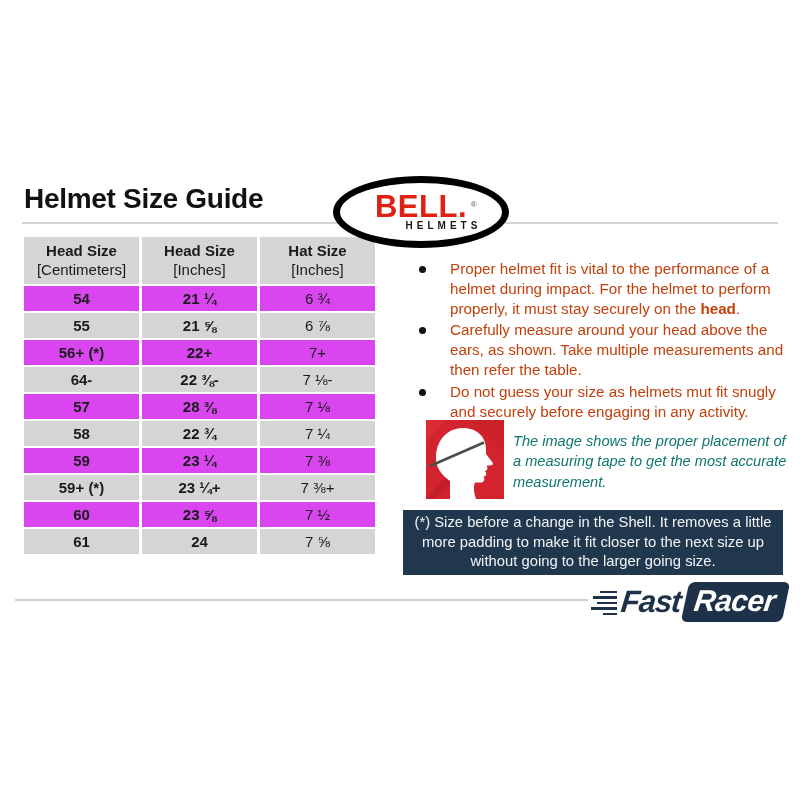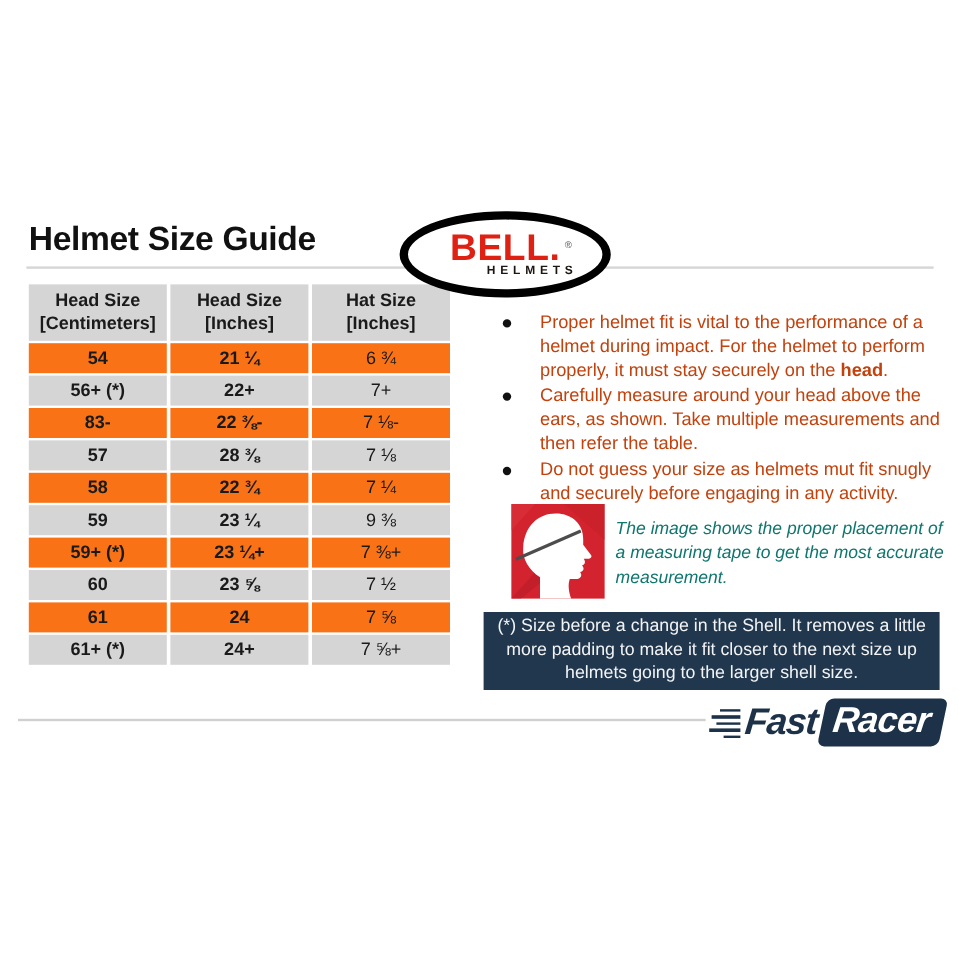--- a/index.html
+++ b/index.html
@@ -26,22 +26,22 @@
   .bell-sub{color:#1c1612;font-weight:700;font-size:10px;letter-spacing:4px;margin-top:-1px;padding-left:4px;margin-left:41px;}
 
   
   .size-table{
     position:absolute;left:21px;top:235px;border-collapse:separate;border-spacing:3px 2px;
     table-layout:fixed;
   }
   .size-table th,.size-table td{width:113px;text-align:center;vertical-align:middle;}
   .size-table th{background:#d5d5d5;padding:4px 0 5px 0;font-size:15px;line-height:19px;}
   .th-line1{font-weight:700;}
-  .th-line2{font-weight:700;}
-  .size-table td{height:23px;font-size:15px;background:#f97316;}
+  .th-line2{font-weight:400;}
+  .size-table td{height:23px;font-size:15px;background:#d946ef;}
   .size-table tbody tr:nth-child(even) td{background:#d5d5d5;}
   .size-table td:nth-child(1),.size-table td:nth-child(2){font-weight:700;}
 
   
   .bullets{position:absolute;left:404px;top:259px;width:384px;}
   .bullet{display:flex;margin:0 0 2px 0;}
   .bullet .dot{
     flex:0 0 34px;margin-left:12px;position:relative;
   }
   .bullet .dot::after{
@@ -119,63 +119,63 @@
         </th>
       </tr>
     </thead>
     <tbody>
       <tr>
           <td>54</td>
           <td>21 ¼</td>
           <td>6 ¾</td>
         </tr>
       <tr>
+          <td>55</td>
+          <td>21 ⅝</td>
+          <td>6 ⅞</td>
+        </tr>
+      <tr>
           <td>56+ (*)</td>
           <td>22+</td>
           <td>7+</td>
         </tr>
       <tr>
-          <td>83-</td>
+          <td>64-</td>
           <td>22 ⅜-</td>
           <td>7 ⅛-</td>
         </tr>
       <tr>
           <td>57</td>
           <td>28 ⅜</td>
           <td>7 ⅛</td>
         </tr>
       <tr>
           <td>58</td>
           <td>22 ¾</td>
           <td>7 ¼</td>
         </tr>
       <tr>
           <td>59</td>
           <td>23 ¼</td>
-          <td>9 ⅜</td>
+          <td>7 ⅜</td>
         </tr>
       <tr>
           <td>59+ (*)</td>
           <td>23 ¼+</td>
           <td>7 ⅜+</td>
         </tr>
       <tr>
           <td>60</td>
           <td>23 ⅝</td>
           <td>7 ½</td>
         </tr>
       <tr>
           <td>61</td>
           <td>24</td>
           <td>7 ⅝</td>
-        </tr>
-      <tr>
-          <td>61+ (*)</td>
-          <td>24+</td>
-          <td>7 ⅝+</td>
         </tr>
     </tbody>
   </table>
 
   <div class="bullets">
     <div class="bullet">
       <span class="dot"></span>
       <p><span>Proper helmet fit is vital to the performance of a helmet during impact. For the helmet to perform properly, it must stay securely on the </span><b>head</b><span>.</span></p>
     </div>
     <div class="bullet">
@@ -205,21 +205,21 @@
         C62.2,48.4 61.6,50.4 59,51.2
         C61.2,53.4 60.6,56 57.4,56.7
         C59.6,59.6 58,62.6 53.8,62.6
         L48.8,62.6
         C47.2,67.2 47.8,72.8 50,79 Z"></path>
       <line x1="4" y1="46" x2="58" y2="22.5" stroke="#4d4d4d" stroke-width="2.6"></line>
     </svg>
   </div>
   <p class="caption">The image shows the proper placement of a measuring tape to get the most accurate measurement.</p>
 
-  <div class="note-box">(*) Size before a change in the Shell. It removes a little more padding to make it fit closer to the next size up helmets going to the larger shell size.</div>
+  <div class="note-box">(*) Size before a change in the Shell. It removes a little more padding to make it fit closer to the next size up without going to the larger going size.</div>
 
   <div class="rule-bottom"></div>
 
   <div class="fastracer">
     <span class="speed-lines">
       <i class="sl1"></i>
         <i class="sl2"></i>
         <i class="sl3"></i>
         <i class="sl4"></i>
         <i class="sl5"></i>

